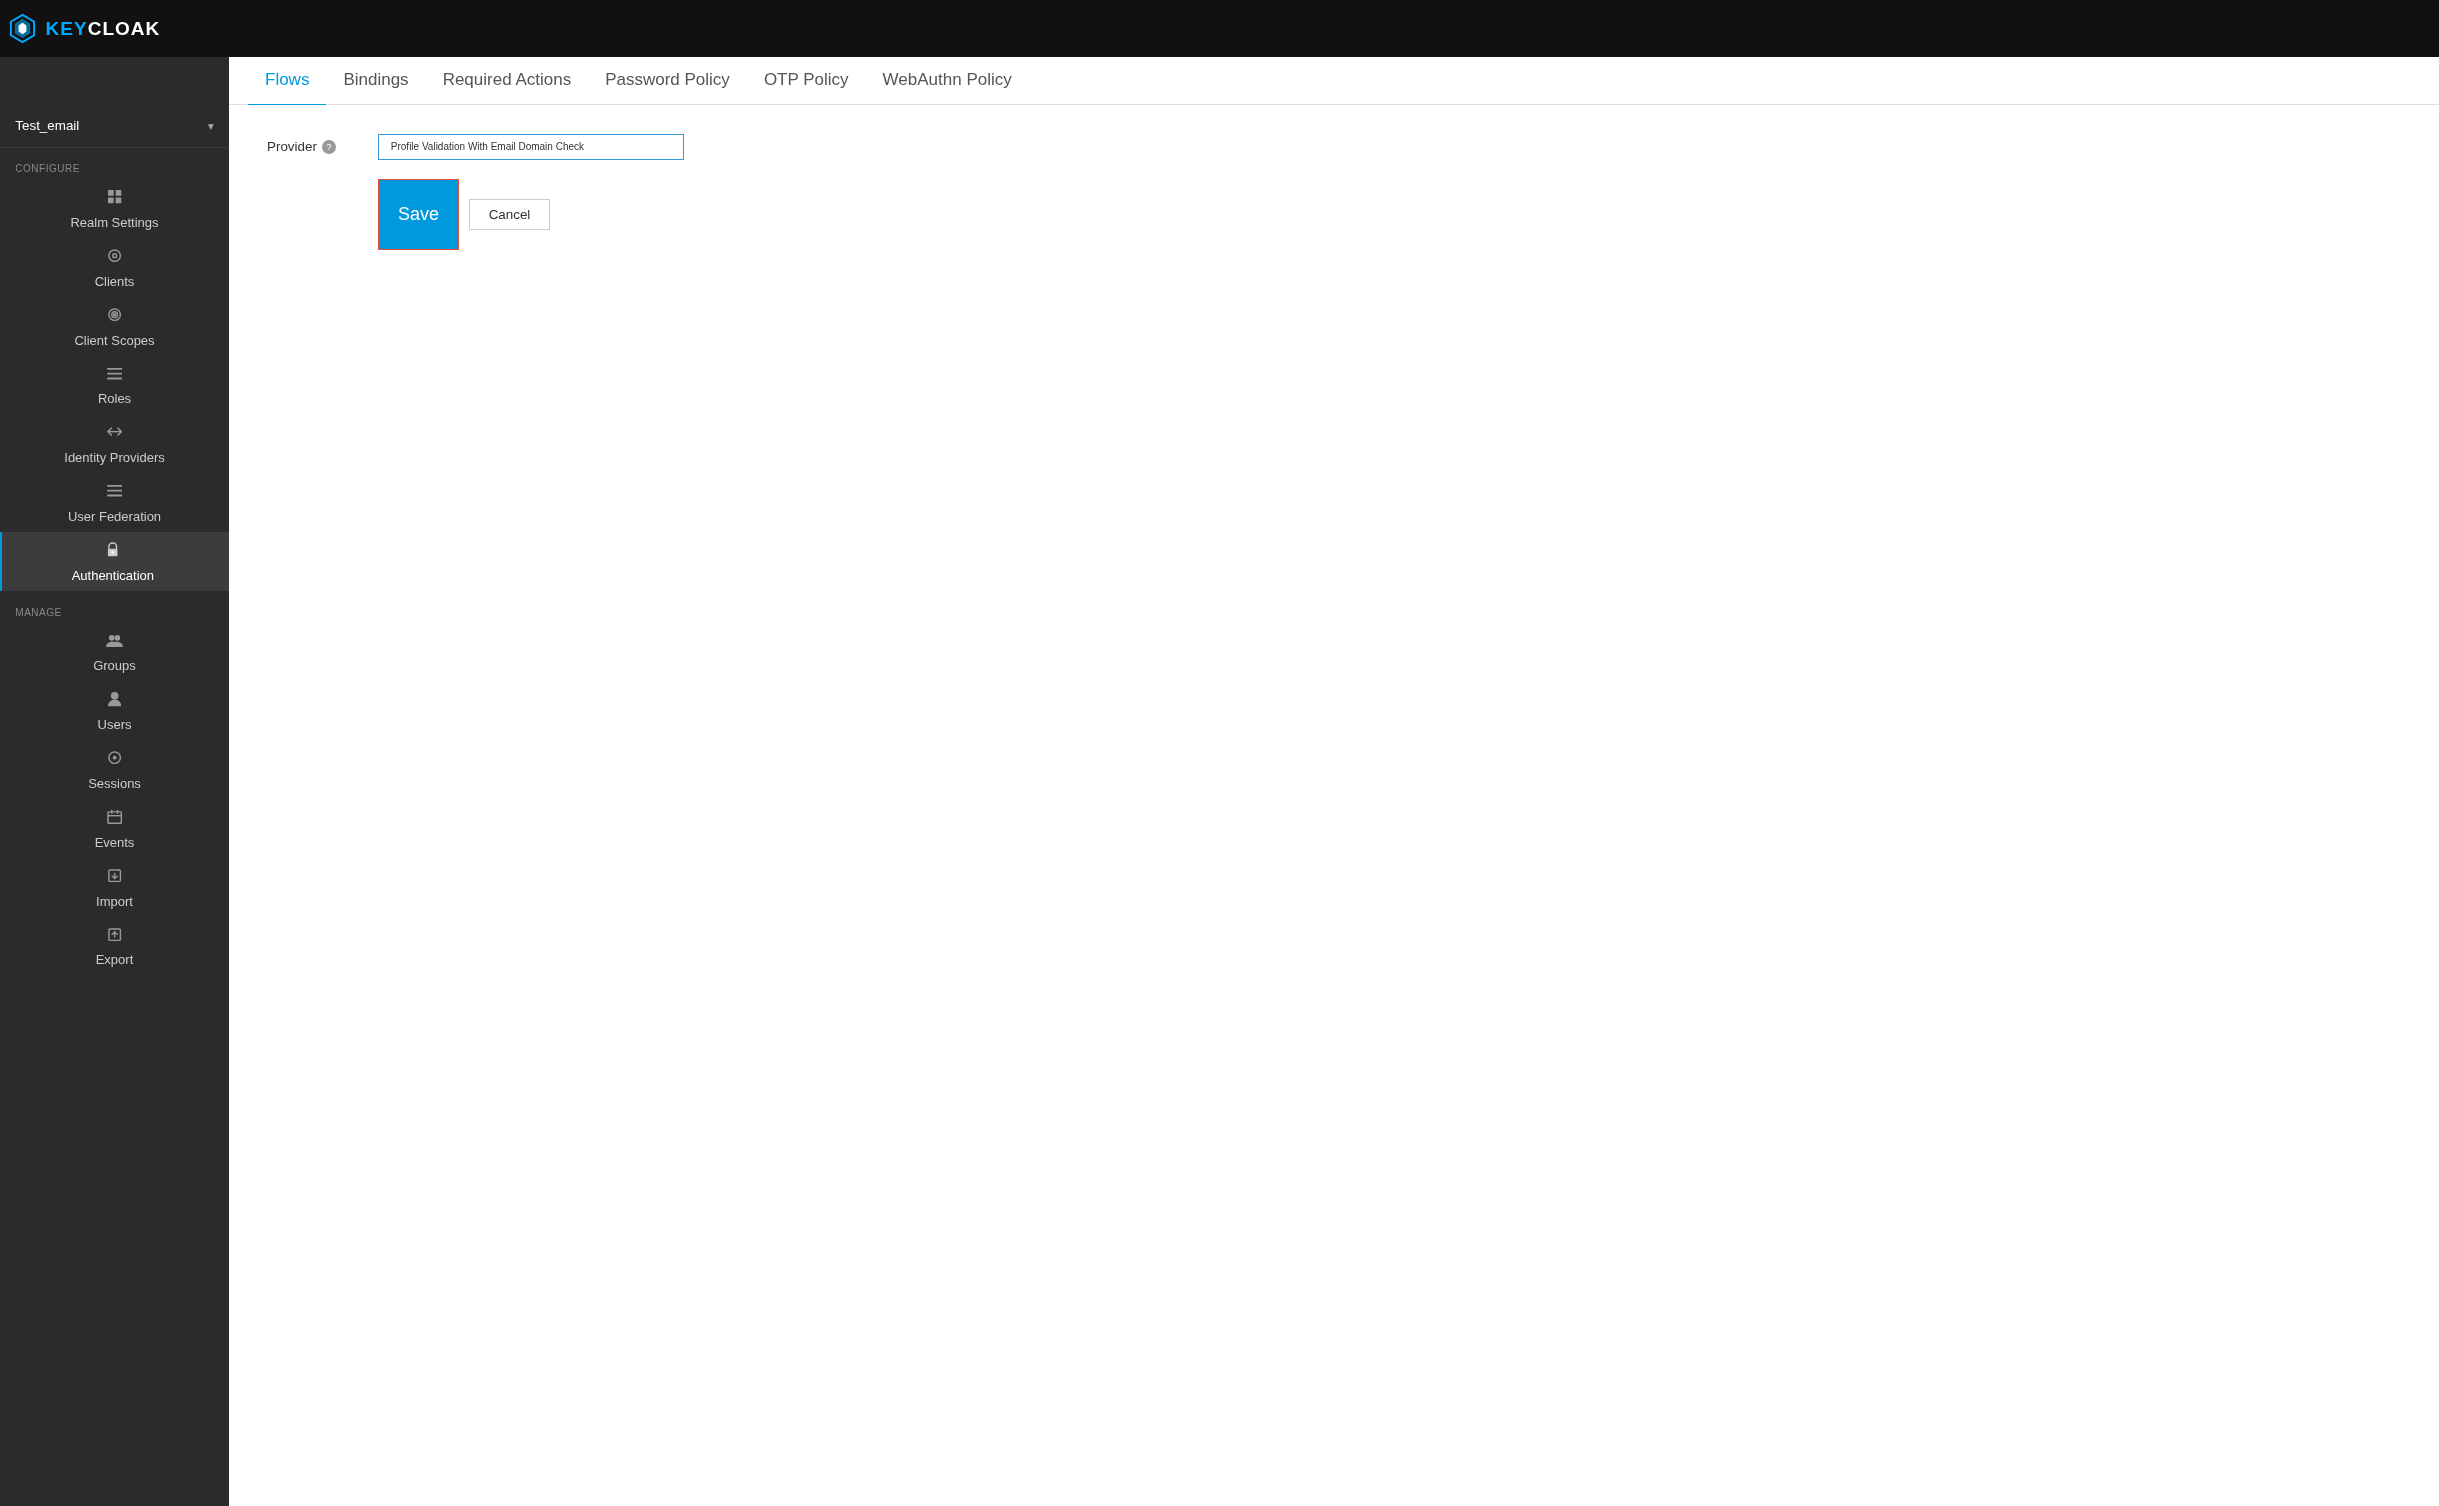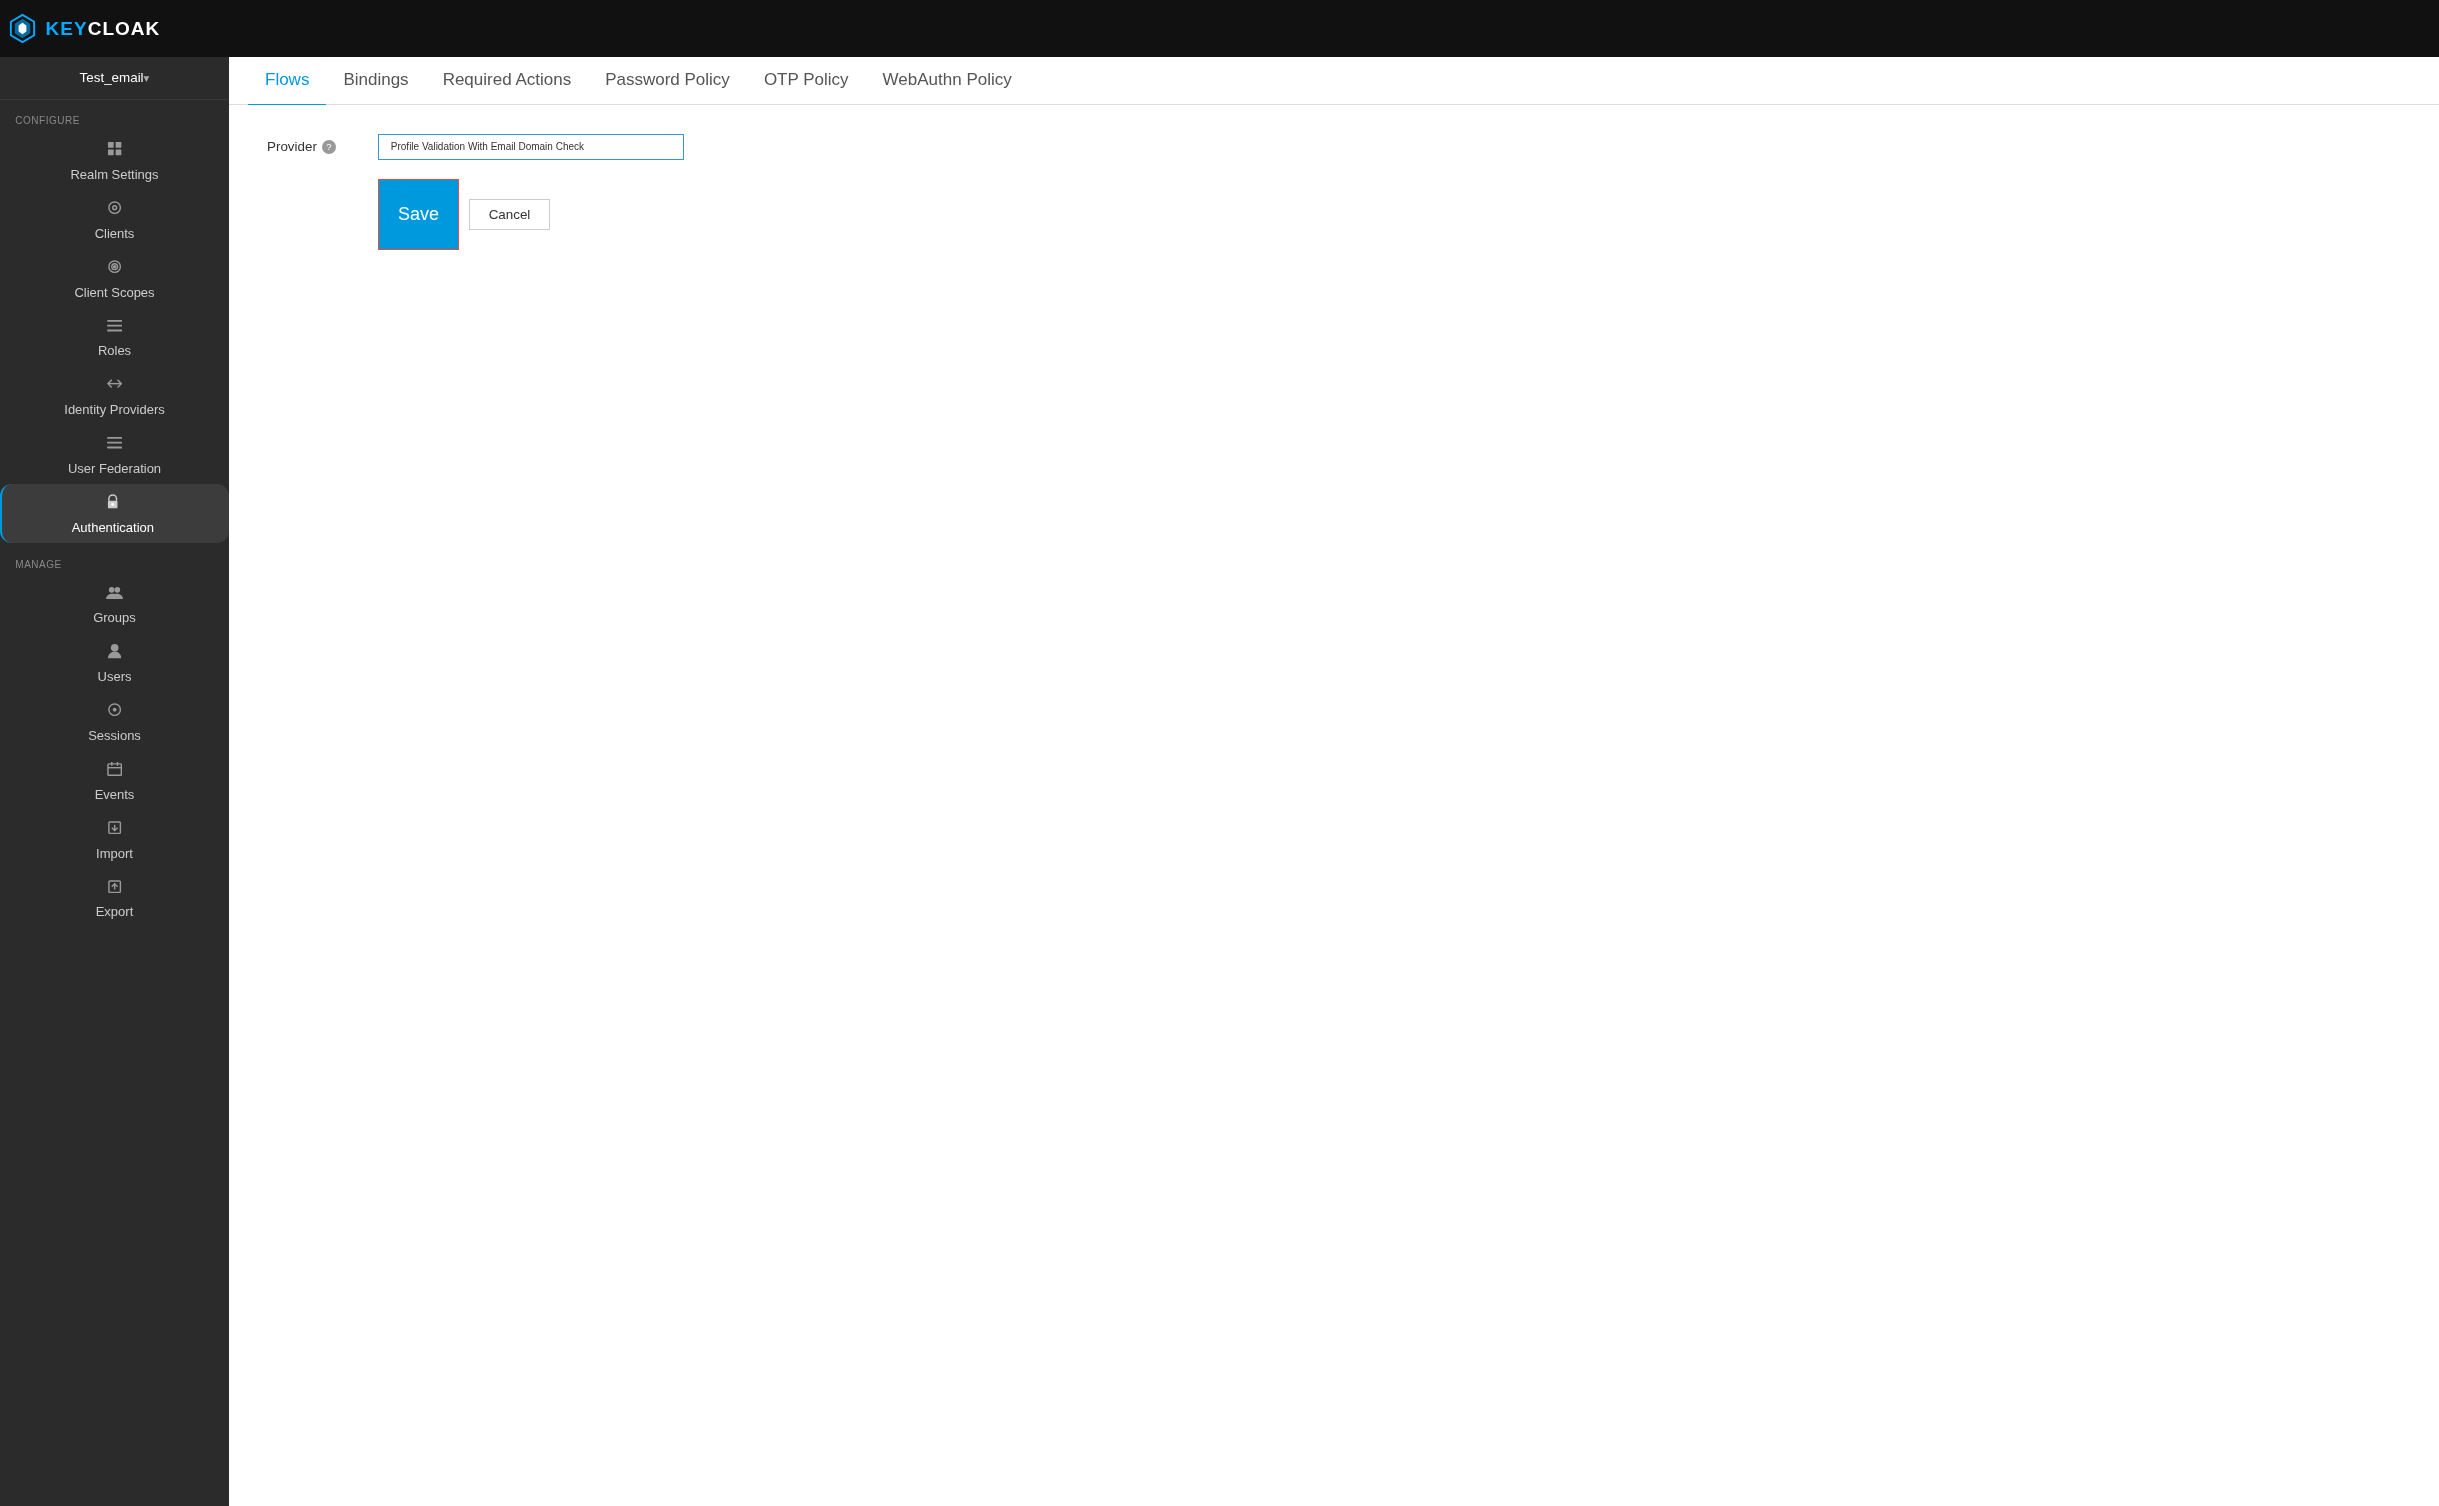--- a/index.html
+++ b/index.html
@@ -45,23 +45,24 @@
       display: flex;
       flex-direction: column;
       flex-shrink: 0;
       overflow-y: auto;
     }
 
     .realm-selector {
       padding: 13.4px 15.3px;
       display: flex;
       align-items: center;
-      justify-content: center;
+      justify-content: space-between;
       border-bottom: 1px solid #3a3a3a;
       cursor: pointer;
+      margin-top: 48px;
     }
     .realm-selector-name {
       color: #fff;
       font-size: 13.4px;
       font-weight: 500;
     }
     .chevron-down {
       color: #aaa;
       font-size: 11.5px;
     }
@@ -83,21 +84,20 @@
       color: #ccc;
       font-size: 13px;
       transition: background 0.15s;
       flex-direction: column;
     }
     .sidebar-item.active {
       background: #3c3c3c;
       color: #fff;
       border-left: 2.9px solid #0099dd;
       padding-left: 10px;
-      border-radius: 12px;
     }
     .sidebar-icon {
       width: 17px;
       height: 17px;
       display: flex;
       align-items: center;
       justify-content: center;
       color: #999;
       font-size: 13.4px;
       flex-shrink: 0;

